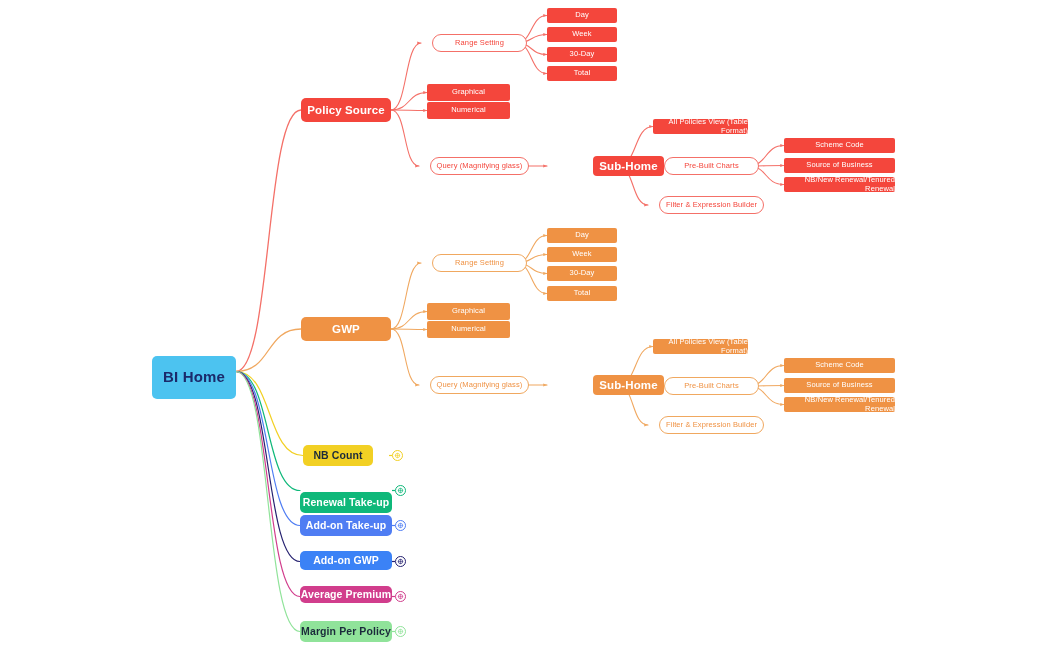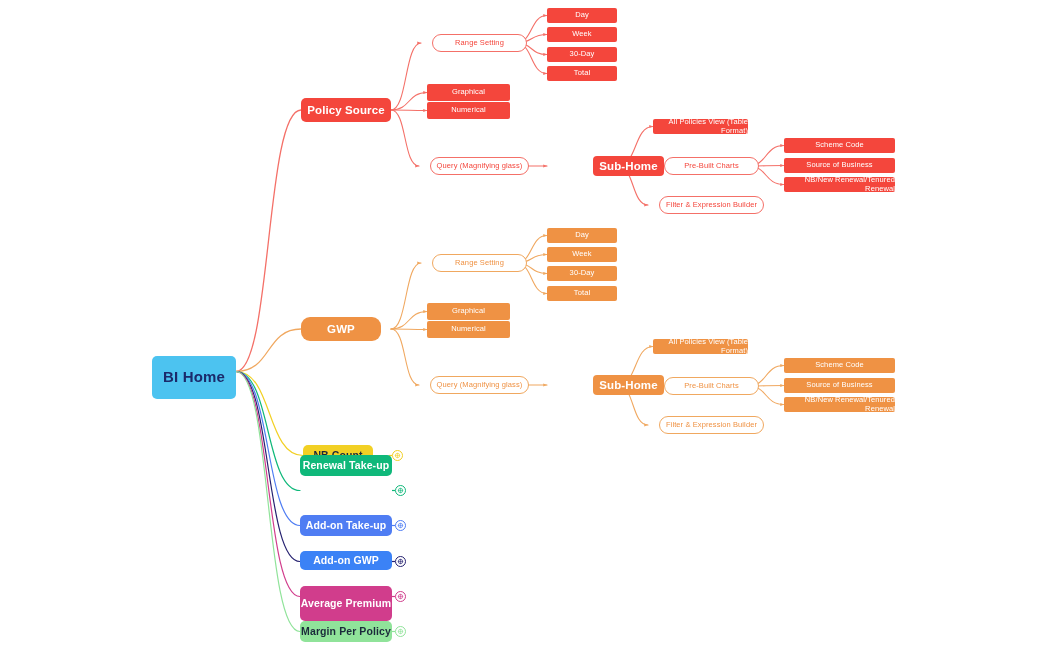--- a/index.html
+++ b/index.html
@@ -101,21 +101,21 @@
       <div class="node n-flat" style="left: 427px; top: 84px; width: 83px; height: 17px; background: rgb(244, 70, 60);">Graphical</div>
       <div class="node n-flat" style="left: 427px; top: 102px; width: 83px; height: 17px; background: rgb(244, 70, 60);">Numerical</div>
       <div class="node n-pill" style="left: 419px; top: 157px; width: 99px; height: 18px; border-color: rgb(244, 112, 104); color: rgb(244, 70, 60);">Query (Magnifying glass)</div>
       <div class="node n-subhome" style="left: 547px; top: 156px; width: 71px; height: 20px; background: rgb(244, 70, 60);">Sub-Home</div>
       <div class="node n-flat" style="left: 653px; top: 119px; width: 95px; height: 15px; background: rgb(244, 70, 60);">All Policies View (Table Format)</div>
       <div class="node n-pill" style="left: 653px; top: 157px; width: 95px; height: 18px; border-color: rgb(244, 112, 104); color: rgb(244, 70, 60);">Pre-Built Charts</div>
       <div class="node n-flat" style="left: 784px; top: 138px; width: 111px; height: 15px; background: rgb(244, 70, 60);">Scheme Code</div>
       <div class="node n-flat" style="left: 784px; top: 158px; width: 111px; height: 15px; background: rgb(244, 70, 60);">Source of Business</div>
       <div class="node n-flat" style="left: 784px; top: 177px; width: 111px; height: 15px; background: rgb(244, 70, 60);">NB/New Renewal/Tenured Renewal</div>
       <div class="node n-pill" style="left: 648px; top: 196px; width: 105px; height: 18px; border-color: rgb(244, 112, 104); color: rgb(244, 70, 60);">Filter &amp; Expression Builder</div>
-      <div class="node n-branch" style="left: 301px; top: 317px; width: 80px; height: 24px; background: rgb(239, 146, 68); border-radius: 9px;">GWP</div>
+      <div class="node n-branch" style="left: 301px; top: 317px; width: 90px; height: 24px; background: rgb(239, 146, 68);">GWP</div>
       <div class="node n-pill" style="left: 421px; top: 254px; width: 95px; height: 18px; border-color: rgb(240, 168, 96); color: rgb(239, 146, 68);">Range Setting</div>
       <div class="node n-flat" style="left: 547px; top: 228px; width: 70px; height: 15px; background: rgb(239, 146, 68);">Day</div>
       <div class="node n-flat" style="left: 547px; top: 247px; width: 70px; height: 15px; background: rgb(239, 146, 68);">Week</div>
       <div class="node n-flat" style="left: 547px; top: 266px; width: 70px; height: 15px; background: rgb(239, 146, 68);">30-Day</div>
       <div class="node n-flat" style="left: 547px; top: 286px; width: 70px; height: 15px; background: rgb(239, 146, 68);">Total</div>
       <div class="node n-flat" style="left: 427px; top: 303px; width: 83px; height: 17px; background: rgb(239, 146, 68);">Graphical</div>
       <div class="node n-flat" style="left: 427px; top: 321px; width: 83px; height: 17px; background: rgb(239, 146, 68);">Numerical</div>
       <div class="node n-pill" style="left: 419px; top: 376px; width: 99px; height: 18px; border-color: rgb(240, 168, 96); color: rgb(239, 146, 68);">Query (Magnifying glass)</div>
       <div class="node n-subhome" style="left: 547px; top: 375px; width: 71px; height: 20px; background: rgb(239, 146, 68);">Sub-Home</div>
       <div class="node n-flat" style="left: 653px; top: 339px; width: 95px; height: 15px; background: rgb(239, 146, 68);">All Policies View (Table Format)</div>
@@ -124,42 +124,42 @@
       <div class="node n-flat" style="left: 784px; top: 378px; width: 111px; height: 15px; background: rgb(239, 146, 68);">Source of Business</div>
       <div class="node n-flat" style="left: 784px; top: 397px; width: 111px; height: 15px; background: rgb(239, 146, 68);">NB/New Renewal/Tenured Renewal</div>
       <div class="node n-pill" style="left: 648px; top: 416px; width: 105px; height: 18px; border-color: rgb(240, 168, 96); color: rgb(239, 146, 68);">Filter &amp; Expression Builder</div>
       <div class="node n-leaf" style="left: 303px; top: 445px; width: 70px; height: 21px; background: rgb(242, 208, 36); color: rgb(27, 42, 59);">NB Count</div>
       <div class="badge" style="left: 392px; top: 450px; color: rgb(242, 208, 36);">
         <svg width="7" height="7" viewBox="0 0 10 10">
           <circle cx="5" cy="5" r="3.1" fill="none" stroke="currentColor" stroke-width="1"></circle>
           <path d="M5 1.3 V8.7 M1.3 5 H8.7" stroke="currentColor" stroke-width="0.8"></path>
         </svg>
       </div>
-      <div class="node n-leaf" style="left: 300px; top: 455px; width: 92px; height: 21px; background: rgb(15, 184, 122); color: rgb(255, 255, 255);">Renewal Take-up</div>
+      <div class="node n-leaf" style="left: 300px; top: 492px; width: 92px; height: 21px; background: rgb(15, 184, 122); color: rgb(255, 255, 255);">Renewal Take-up</div>
       <div class="badge" style="left: 395px; top: 485px; color: rgb(15, 184, 122);">
         <svg width="7" height="7" viewBox="0 0 10 10">
           <circle cx="5" cy="5" r="3.1" fill="none" stroke="currentColor" stroke-width="1"></circle>
           <path d="M5 1.3 V8.7 M1.3 5 H8.7" stroke="currentColor" stroke-width="0.8"></path>
         </svg>
       </div>
       <div class="node n-leaf" style="left: 300px; top: 515px; width: 92px; height: 21px; background: rgb(79, 125, 243); color: rgb(255, 255, 255);">Add-on Take-up</div>
       <div class="badge" style="left: 395px; top: 520px; color: rgb(79, 125, 243);">
         <svg width="7" height="7" viewBox="0 0 10 10">
           <circle cx="5" cy="5" r="3.1" fill="none" stroke="currentColor" stroke-width="1"></circle>
           <path d="M5 1.3 V8.7 M1.3 5 H8.7" stroke="currentColor" stroke-width="0.8"></path>
         </svg>
       </div>
       <div class="node n-leaf" style="left: 300px; top: 551px; width: 92px; height: 19px; background: #3b82f6; color: rgb(255, 255, 255);">Add-on GWP</div>
       <div class="badge" style="left: 395px; top: 556px; color: rgb(37, 33, 112);">
         <svg width="7" height="7" viewBox="0 0 10 10">
           <circle cx="5" cy="5" r="3.1" fill="none" stroke="currentColor" stroke-width="1"></circle>
           <path d="M5 1.3 V8.7 M1.3 5 H8.7" stroke="currentColor" stroke-width="0.8"></path>
         </svg>
       </div>
-      <div class="node n-leaf" style="left: 300px; top: 586px; width: 92px; height: 35px; background: rgb(209, 61, 140); color: rgb(255, 255, 255);">Average Premium</div>
+      <div class="node n-leaf" style="left: 300px; top: 586px; width: 92px; height: 17px; background: rgb(209, 61, 140); color: rgb(255, 255, 255);">Average Premium</div>
       <div class="badge" style="left: 395px; top: 591px; color: rgb(209, 61, 140);">
         <svg width="7" height="7" viewBox="0 0 10 10">
           <circle cx="5" cy="5" r="3.1" fill="none" stroke="currentColor" stroke-width="1"></circle>
           <path d="M5 1.3 V8.7 M1.3 5 H8.7" stroke="currentColor" stroke-width="0.8"></path>
         </svg>
       </div>
       <div class="node n-leaf" style="left: 300px; top: 621px; width: 92px; height: 21px; background: rgb(144, 227, 154); color: rgb(27, 42, 59);">Margin Per Policy</div>
       <div class="badge" style="left: 395px; top: 626px; color: rgb(144, 227, 154);">
         <svg width="7" height="7" viewBox="0 0 10 10">
           <circle cx="5" cy="5" r="3.1" fill="none" stroke="currentColor" stroke-width="1"></circle>

